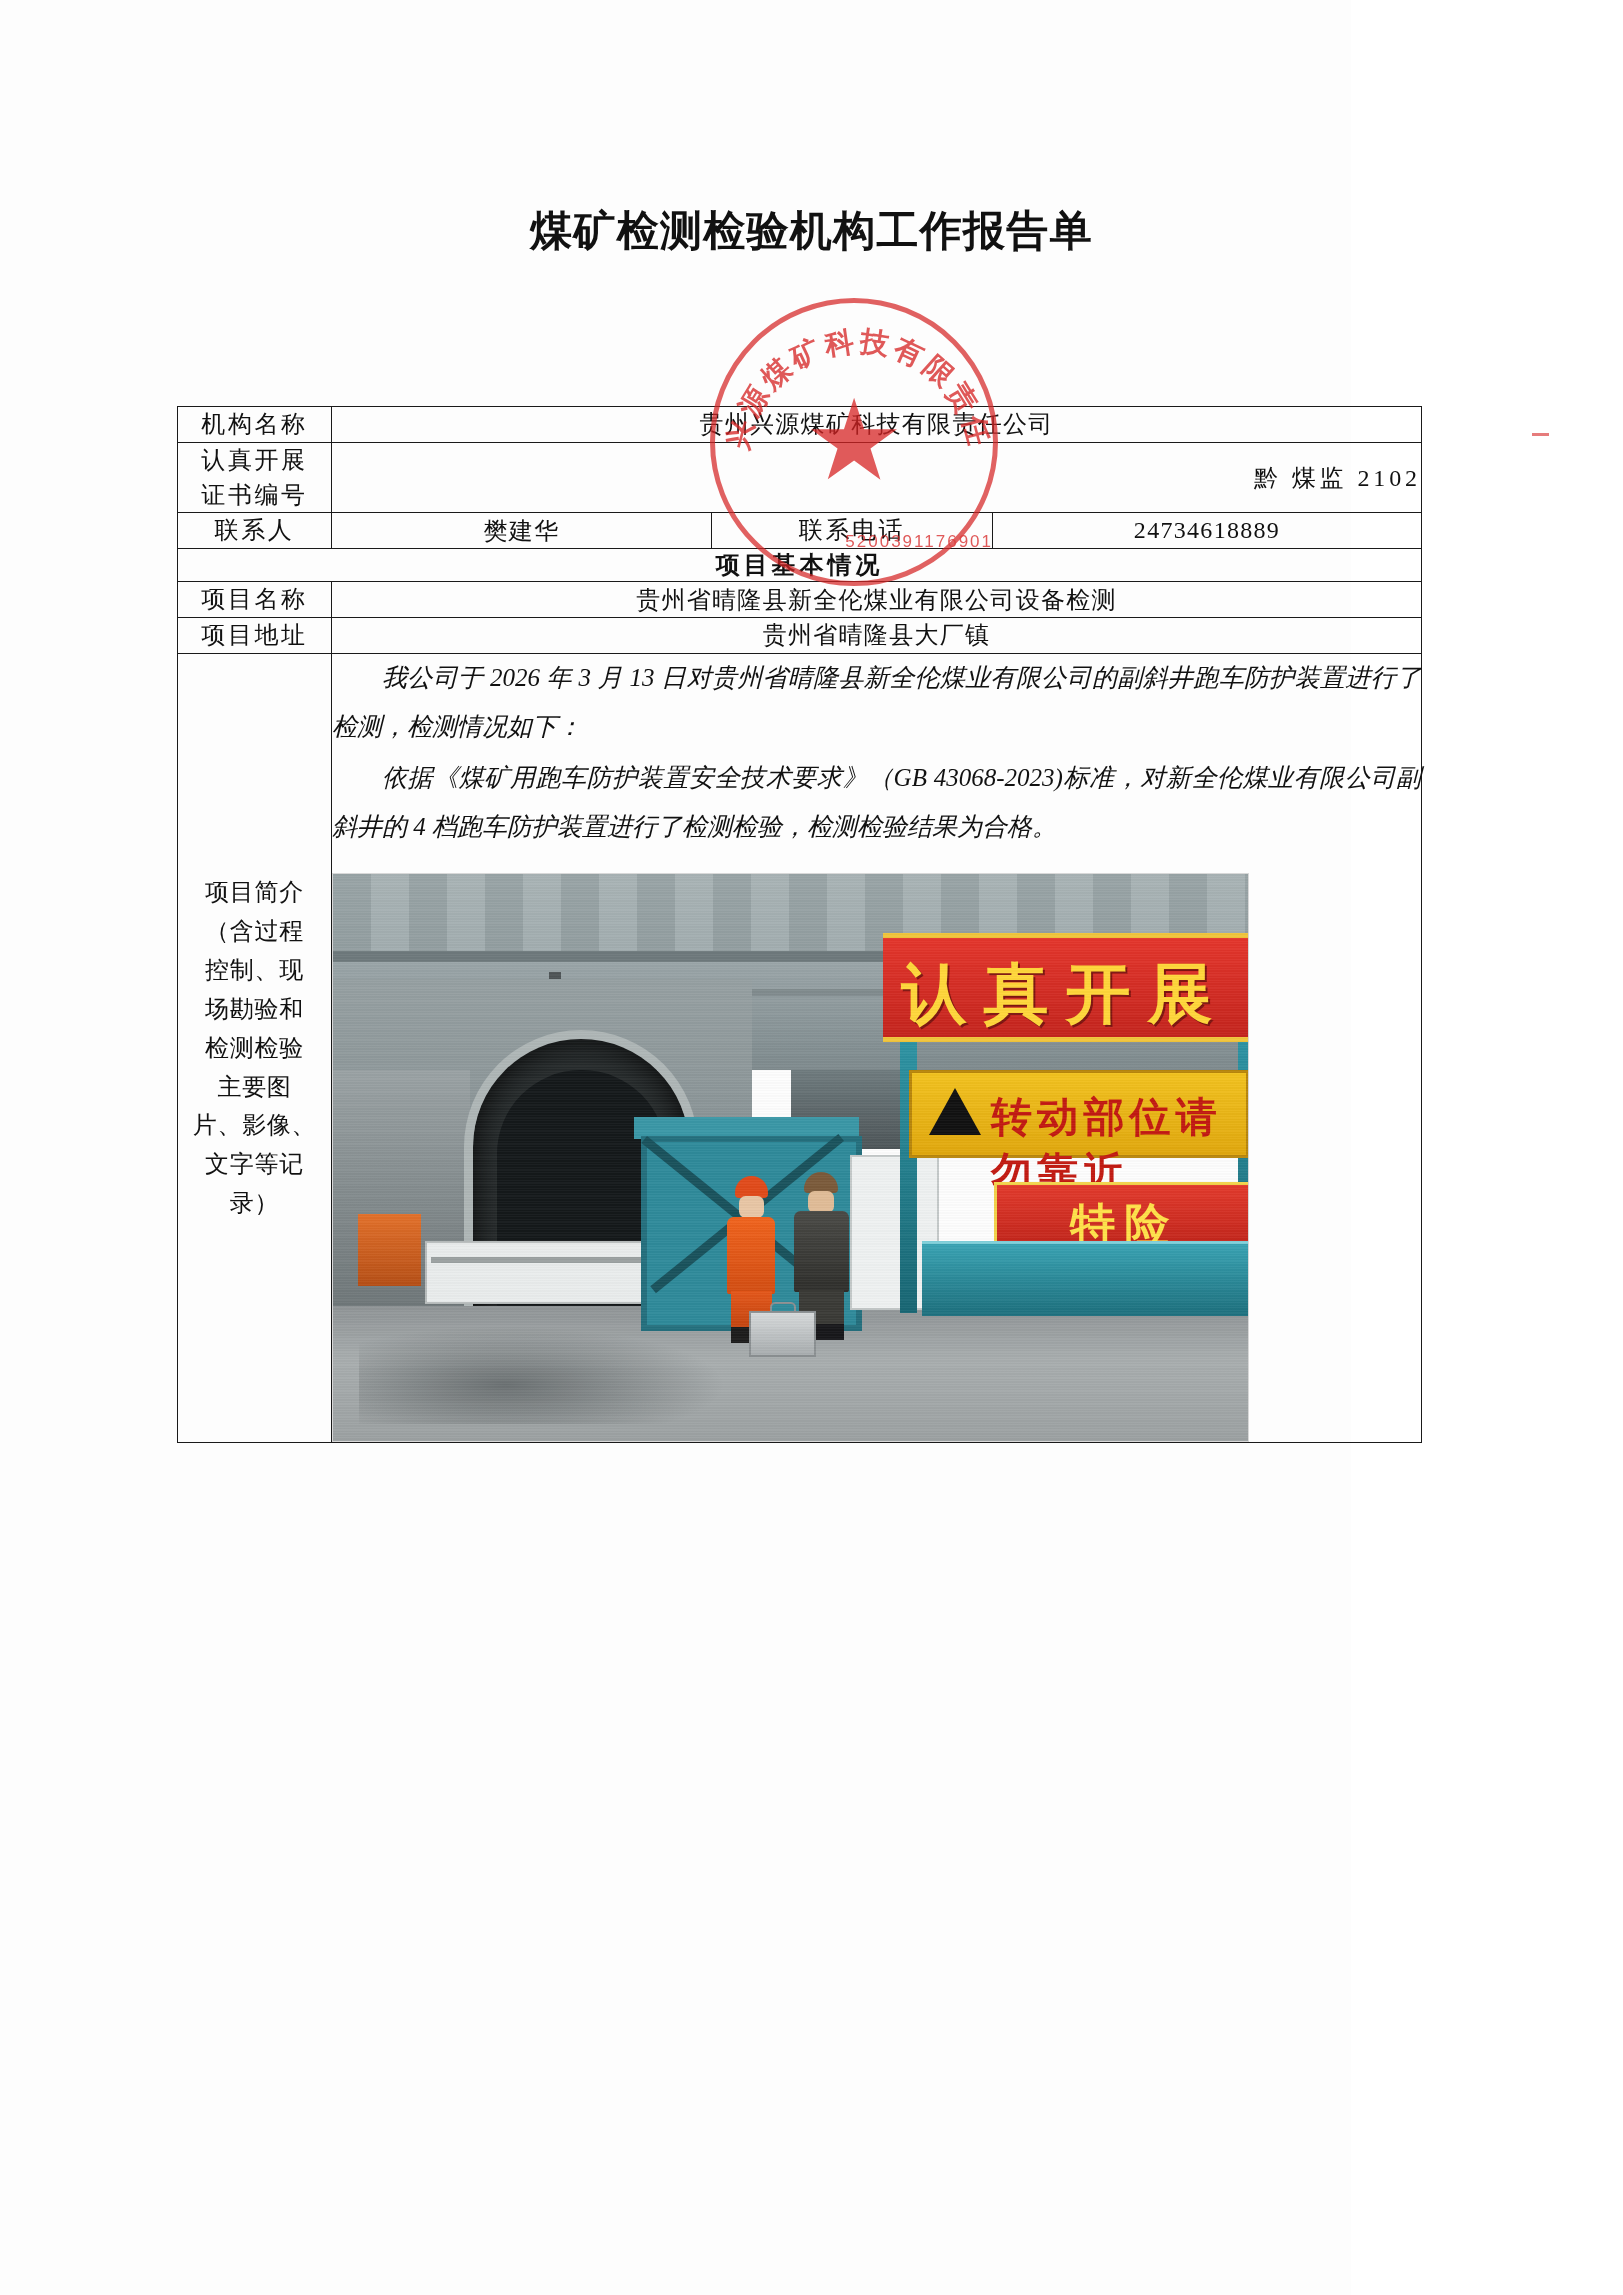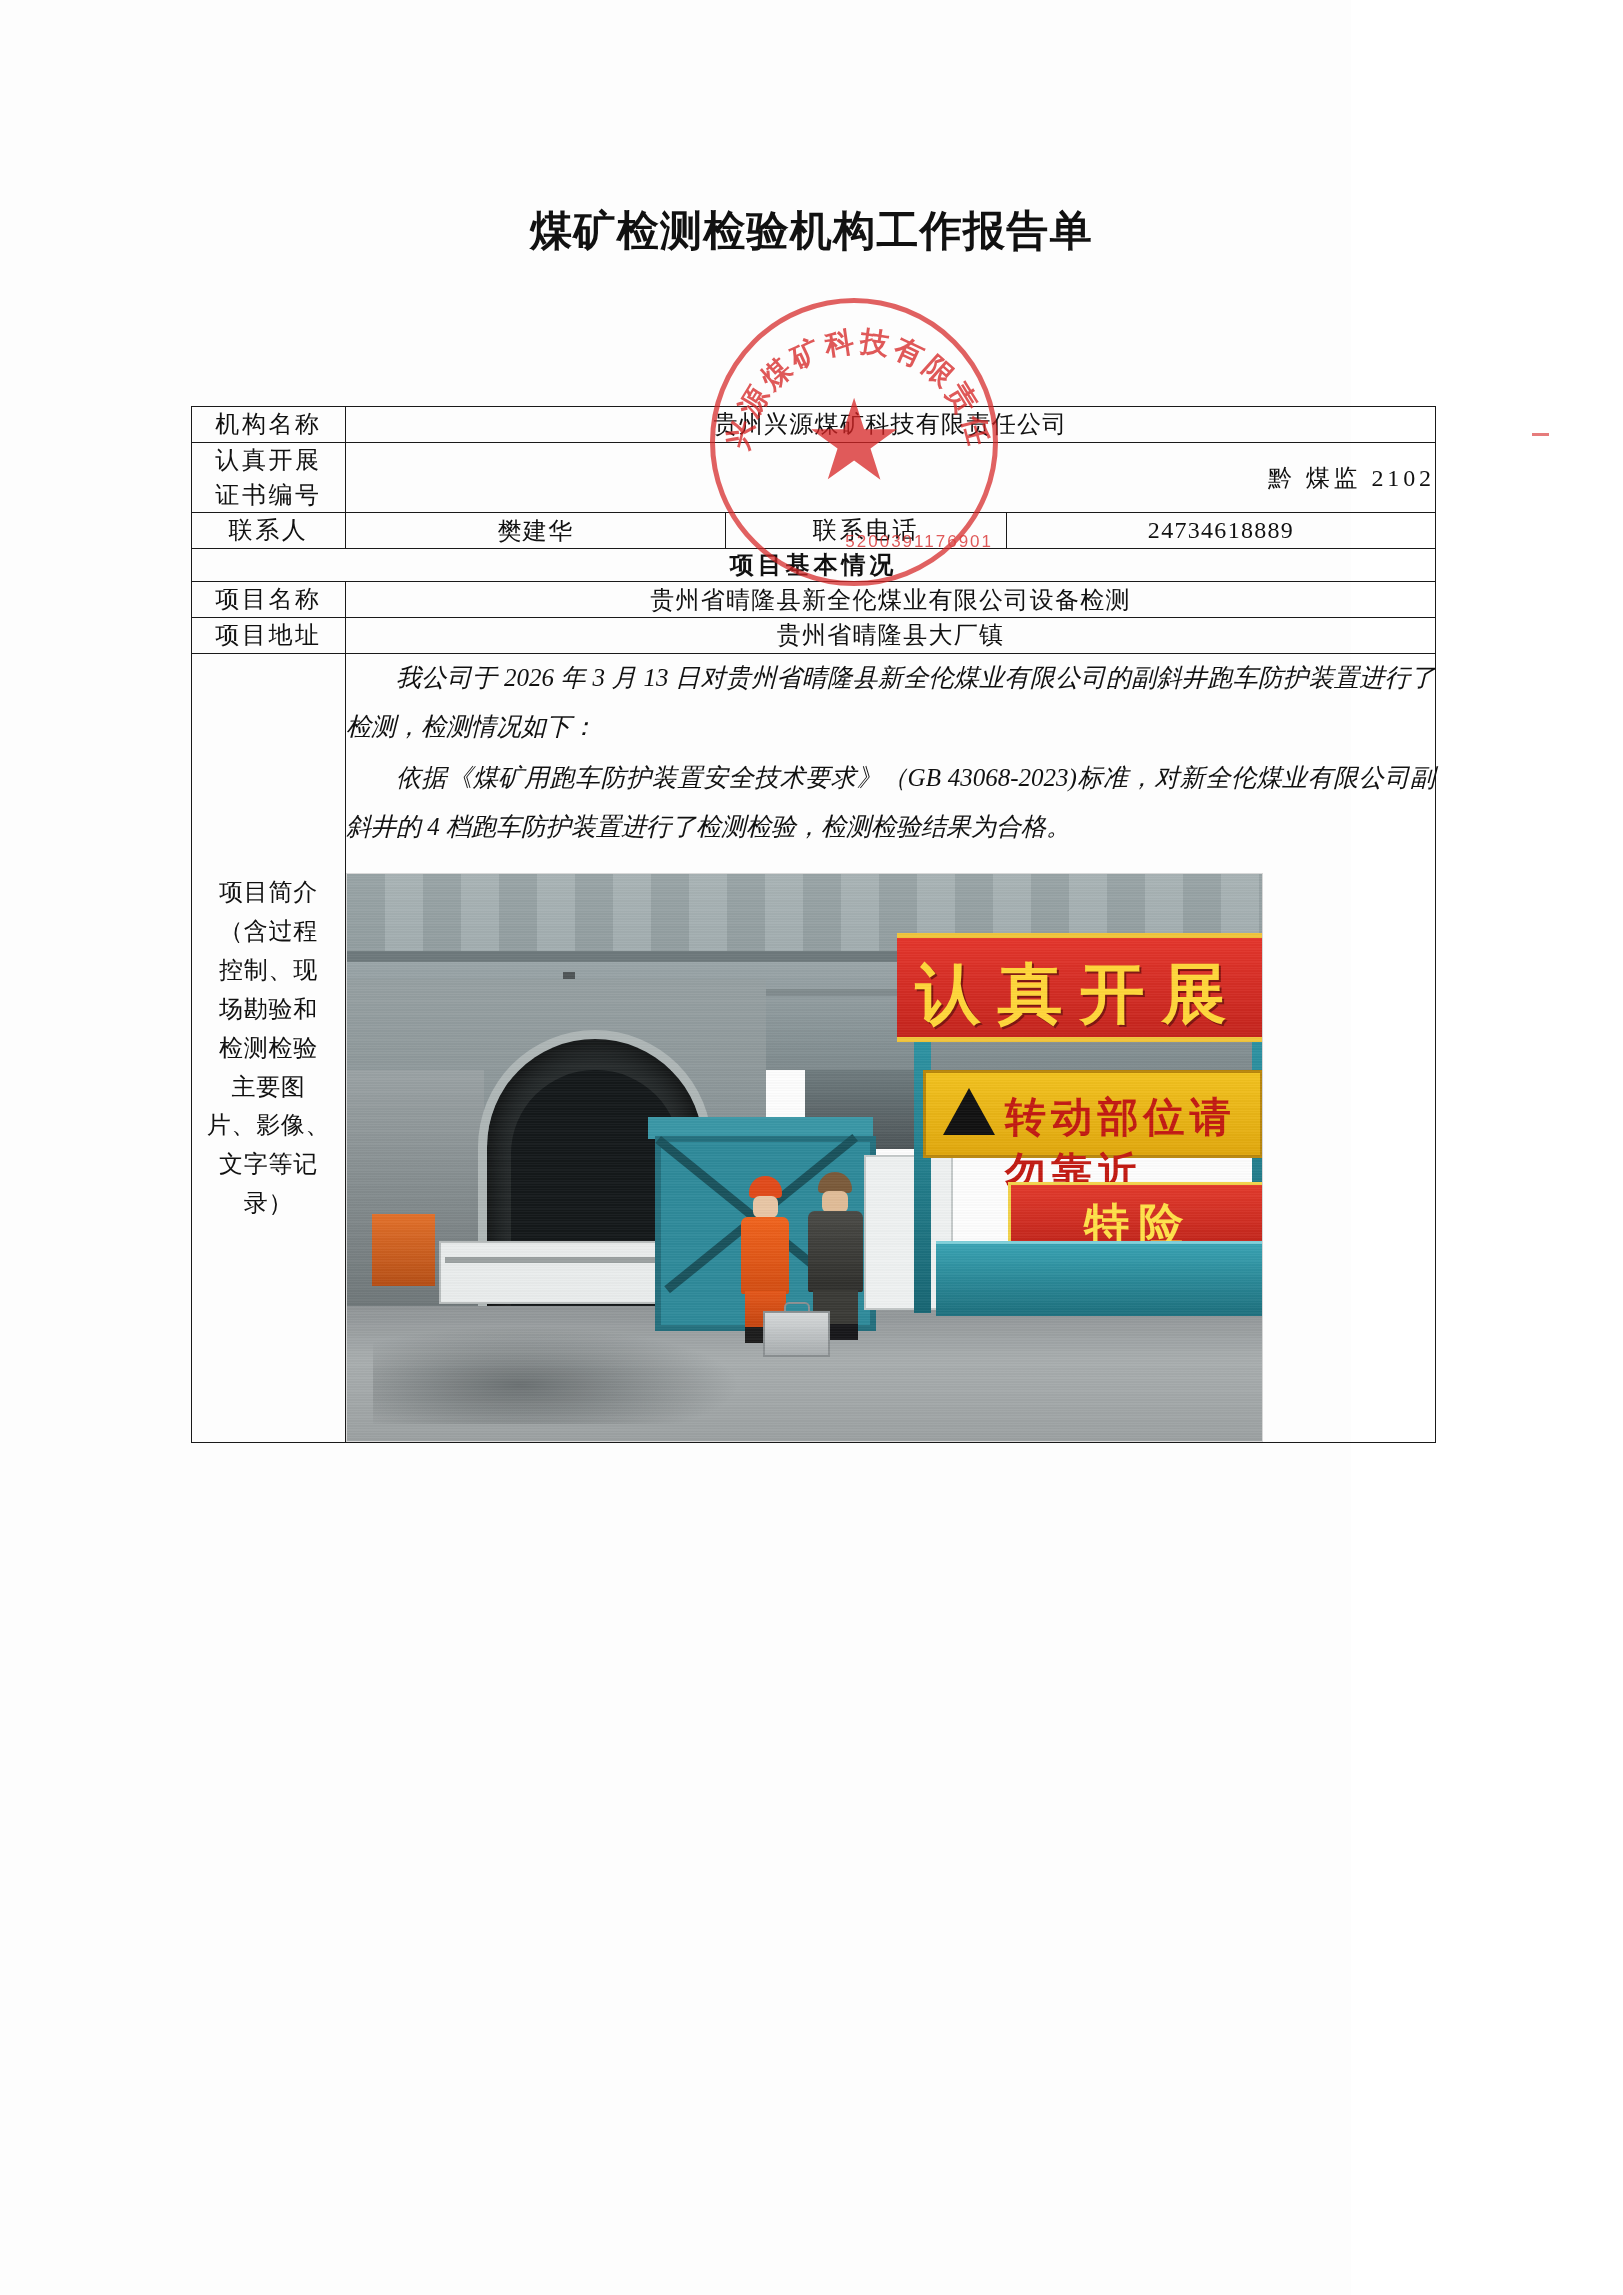--- a/index.html
+++ b/index.html
@@ -30,21 +30,21 @@
     text-align: center;
     font-size: 42px;
     font-weight: bold;
     letter-spacing: 1.3px;
     font-family: "Liberation Serif", "DejaVu Serif", serif;
   }
 
   table.report {
     position: absolute;
     top: 406px;
-    left: 191px;
+    left: 177px;
     width: 1244px;
     border-collapse: collapse;
     table-layout: fixed;
   }
   table.report td {
     border: 1.3px solid #1a1a1a;
     padding: 0;
     vertical-align: middle;
     font-size: 24px;
     font-family: "Liberation Serif", "DejaVu Serif", serif;

